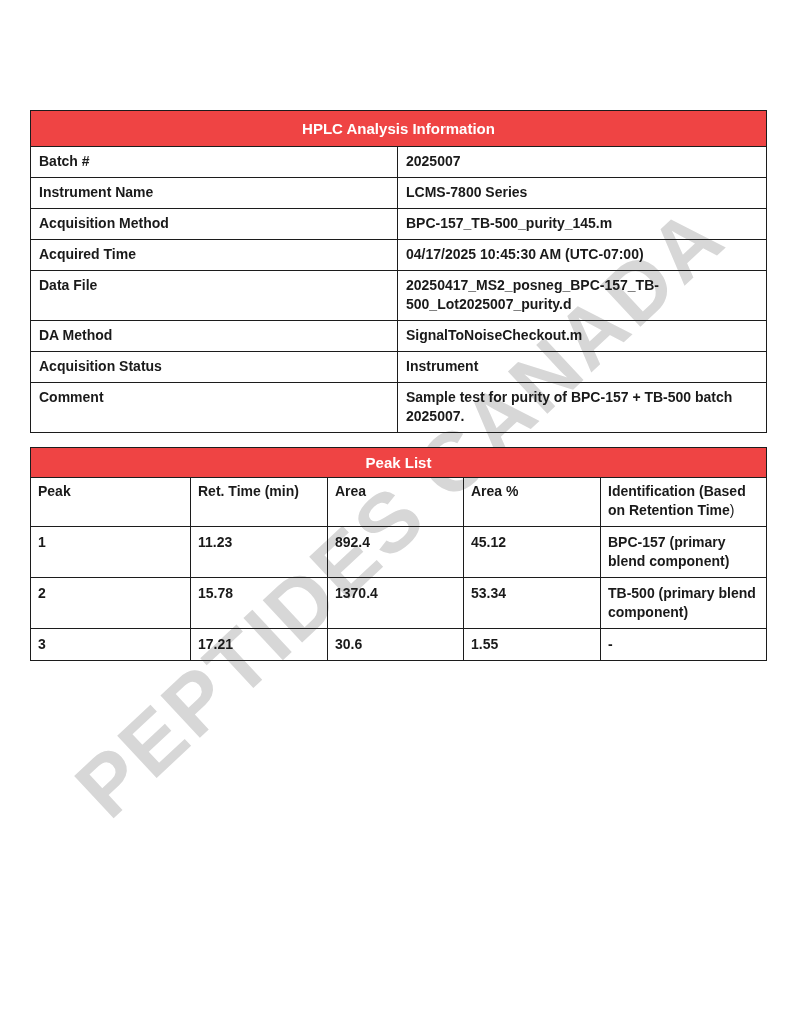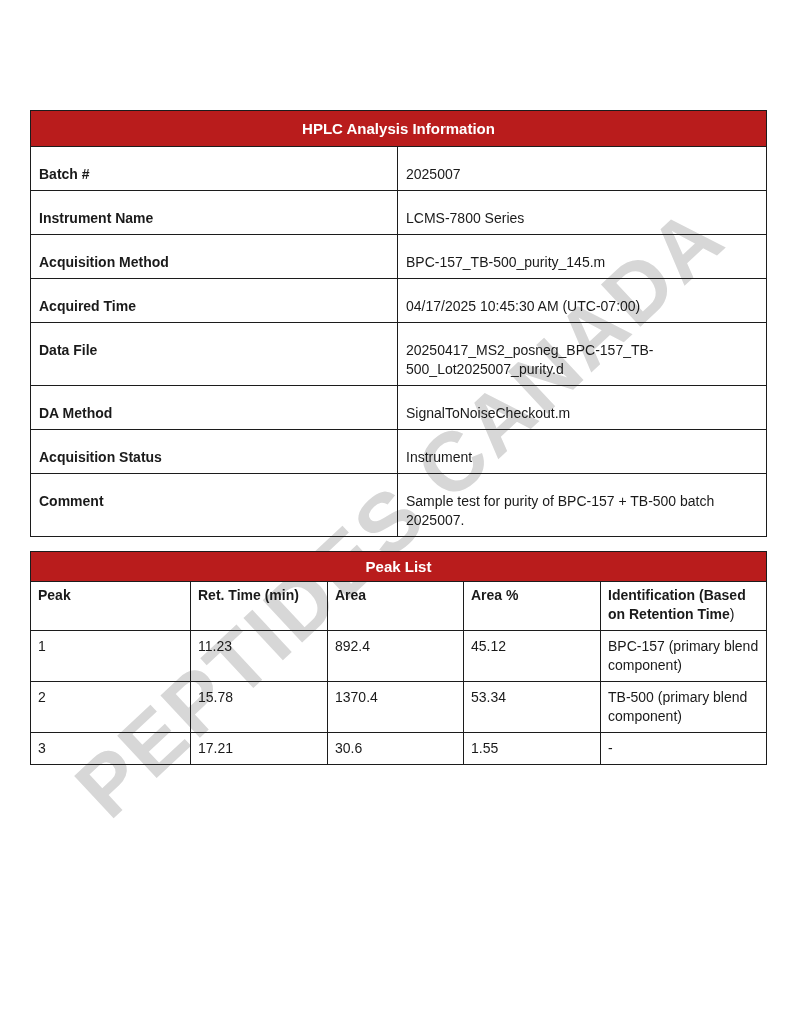--- a/index.html
+++ b/index.html
@@ -39,32 +39,33 @@
     table-layout: fixed;
     background: transparent;
   }
   th, td {
     border: 1.5px solid #1c1c1c;
     vertical-align: top;
     text-align: left;
     font-size: 14px;
     line-height: 19px;
     background: transparent;
+    font-weight: bold;
   }
   th.band {
-    background: #b91c1c;
+    background: #ef4444;
     color: #ffffff;
     text-align: center;
     font-size: 15px;
     font-weight: 700;
     vertical-align: middle;
   }
   .info-table th.band { padding: 8px 8px; }
   .peak-table th.band { padding: 5px 4px; }
-  .info-table td { padding: 18px 8px 6px 8px; }
+  .info-table td { padding: 5px 8px 6px 8px; }
   .info-table td.label { font-weight: 700; }
   .info-table { margin-bottom: 14px; }
   .peak-table th.col-head {
     font-weight: 700;
     padding: 4px 5px 6px 7px;
     background: transparent;
   }
   .peak-table td { padding: 6px 5px 6px 7px; }
   .peak-table tr.data-row-tall td { height: 38px; }
   .paren-normal { font-weight: 400; }

